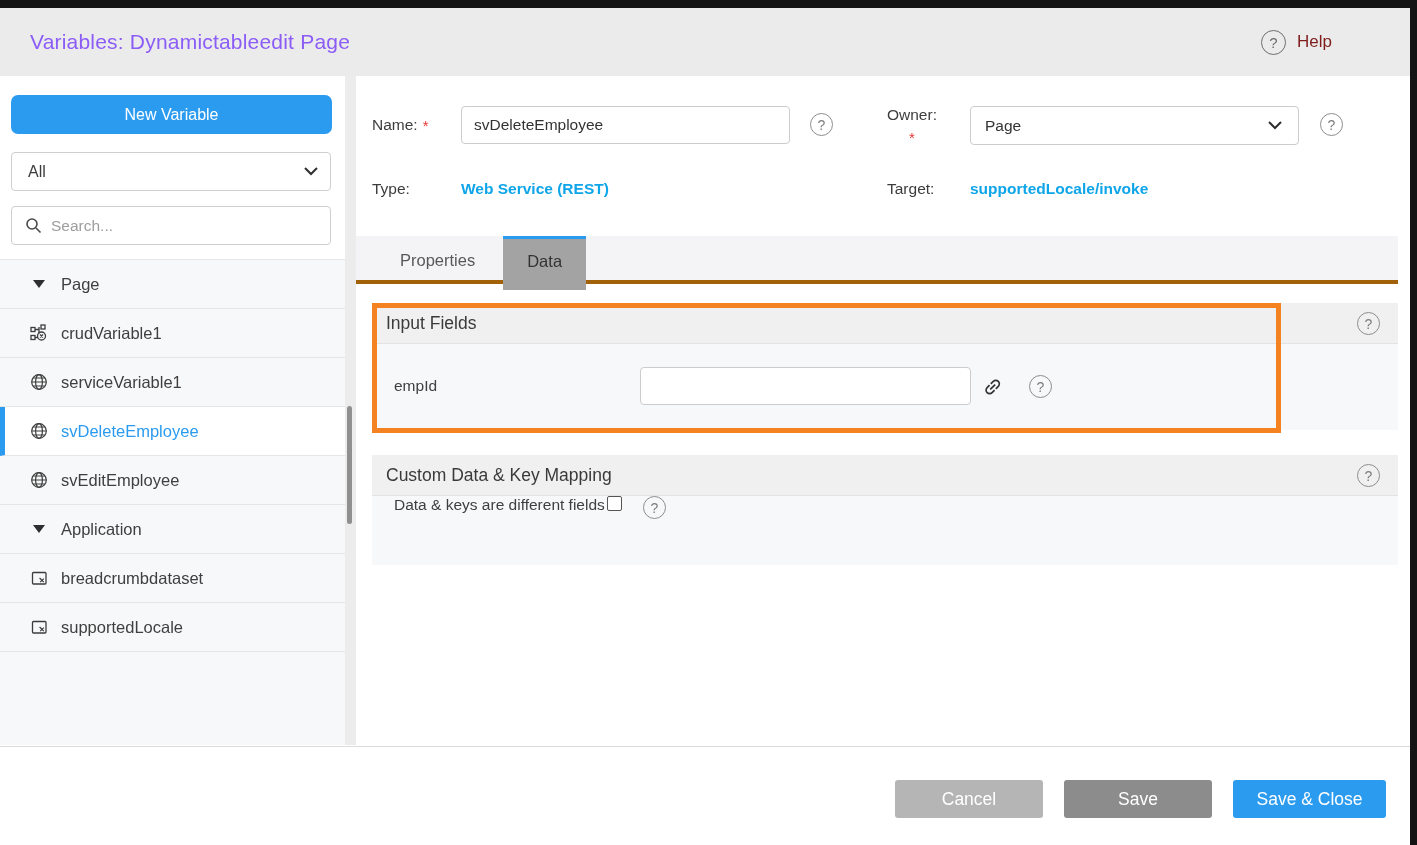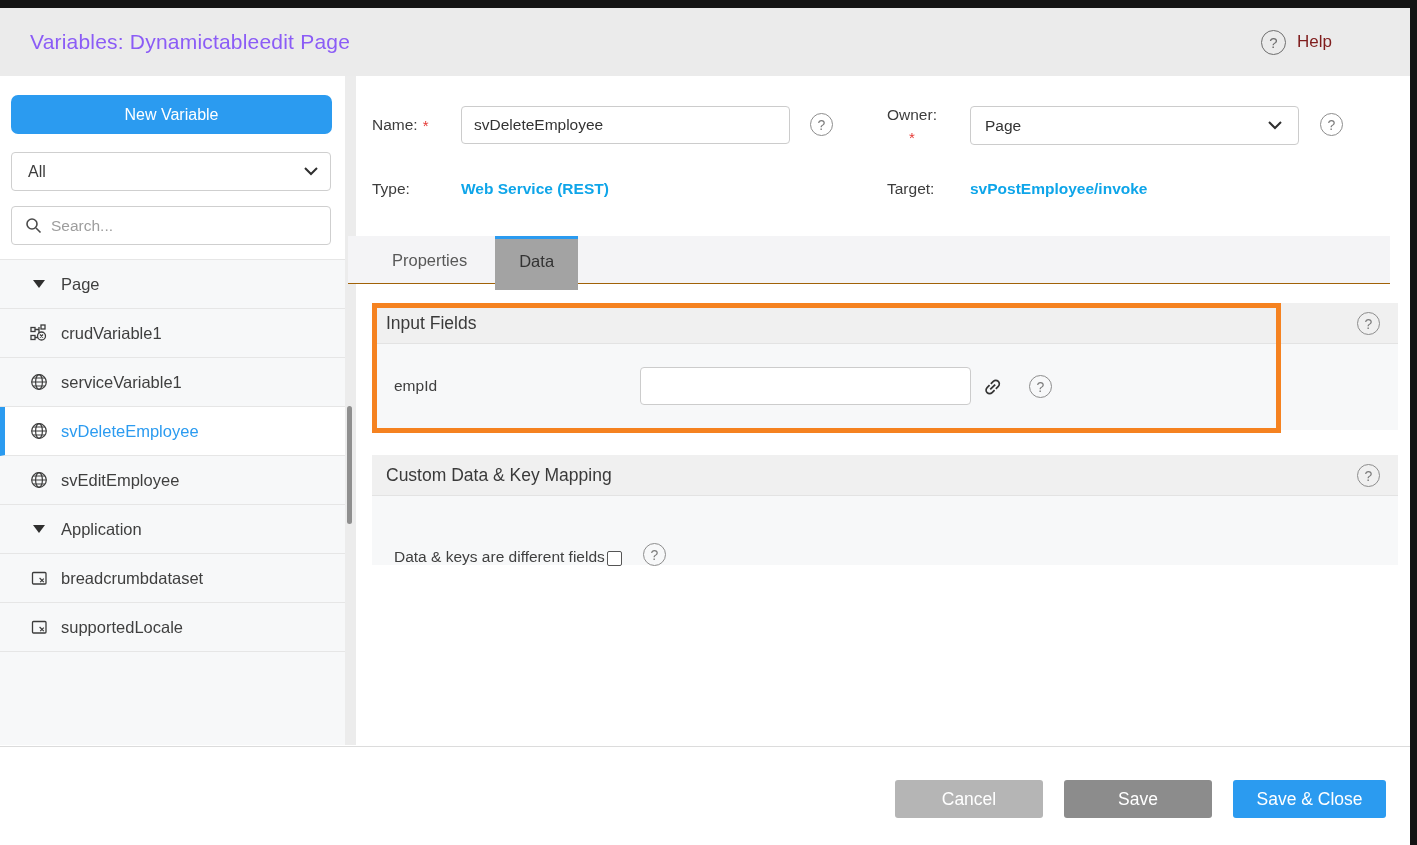--- a/index.html
+++ b/index.html
@@ -63,22 +63,22 @@
   .flabel { height:38px; display:flex; align-items:center; font-size:15.5px; color:#3d3d3d; gap:5px; }
   .req { color:#e53935; font-size:15px; }
   .tinput { height:38px; border:1px solid #ccc; border-radius:4px; background:#fff;
             font-size:15.5px; color:#333; padding:0 12px; font-family:inherit; outline:none; }
   .dd { height:39px; border:1px solid #ccc; border-radius:4px; background:#fff;
         display:flex; align-items:center; padding:0 14px; cursor:pointer; }
   .dd .val { flex:1; font-size:15.5px; color:#333; }
   .bold-val { font-weight:700; color:#0ea5e9; font-size:15.5px; }
 
   
-  .tab-strip { left:348px; top:236px; width:1042px; height:48px; background:#f4f4f6;
-               border-bottom:1px solid #a16207; display:flex; padding-left:16px; }
+  .tab-strip { left:356px; top:236px; width:1042px; height:48px; background:#f4f4f6;
+               border-bottom:4px solid #a16207; display:flex; padding-left:16px; }
   .tab { padding:0 28px; height:48px; line-height:48px; font-size:16.5px; color:#585858;
          cursor:pointer; }
   .tab.active { background:#a3a3a3; color:#333; border-top:3px solid var(--accent);
                 height:54px; line-height:45px; padding:0 24px; position:relative; z-index:2; }
 
   
   .section { left:372px; width:1026px; background:#f7f8f9; }
   .section-header { height:41px; background:#f0f0f0; border-bottom:1px solid #e3e3e3;
                     display:flex; align-items:center; padding:0 14px; position:relative; }
   .section-title { font-size:17.5px; color:#3a3a3a; }
@@ -88,21 +88,21 @@
 
   .field-row { position:relative; height:84px; }
   .field-label { position:absolute; left:22px; top:0; height:84px; display:flex;
                  align-items:center; font-size:15.5px; color:#3f3f3f; }
   .field-input { position:absolute; left:268px; top:23px; width:331px; height:38px; }
   .link-btn { position:absolute; left:609px; top:32px; width:22px; height:22px;
               display:inline-flex; align-items:center; justify-content:center;
               transform:rotate(-45deg); cursor:pointer; }
   .field-help { position:absolute; left:657px; top:31px; cursor:pointer; }
 
-  .chk-row { height:70px; display:flex; align-items:flex-end; padding-left:22px; }
+  .chk-row { height:70px; display:flex; align-items:flex-start; padding-left:22px; }
   .chk-label { font-size:15.5px; color:#3f3f3f; }
   .checkbox { width:15px; height:15px; border:1.6px solid #555; border-radius:2px;
               background:#fff; margin-left:2px; cursor:pointer; }
   .chk-help { margin-left:21px; cursor:pointer; }
 
   
   .footer-line { left:0; top:746px; width:1410px; height:1px; background:#dcdcdc; }
   .btn { position:absolute; top:780px; height:38px; border:none; border-radius:3px;
          color:#fff; font-size:17.5px; cursor:pointer; font-family:inherit; }
   .btn-cancel { left:895px; width:148px; }
@@ -246,21 +246,21 @@
 <span class="abs qcircle" style="left:1320px;top:113px;">?</span>
 
 <div class="abs flabel" style="left:372px;top:170px;">
   <span>Type:</span>
 </div>
 <div class="abs flabel bold-val" style="left:461px;top:170px;">Web Service (REST)</div>
 
 <div class="abs flabel" style="left:887px;top:170px;">
   <span>Target:</span>
 </div>
-<div class="abs flabel bold-val" style="left:970px;top:170px;">svPostEmployee/invoke</div>
+<div class="abs flabel bold-val" style="left:970px;top:170px;">supportedLocale/invoke</div>
 
 <div class="abs tab-strip">
   <div class="tab">Properties</div>
   <div class="tab active" style="border-top-color:#2b9bf0;">Data</div>
 </div>
 
 <div class="abs section" style="top:303px;height:127px;">
   <div class="section-header">
     <span class="section-title">Input Fields</span>
     <span class="qcircle section-help">?</span>

